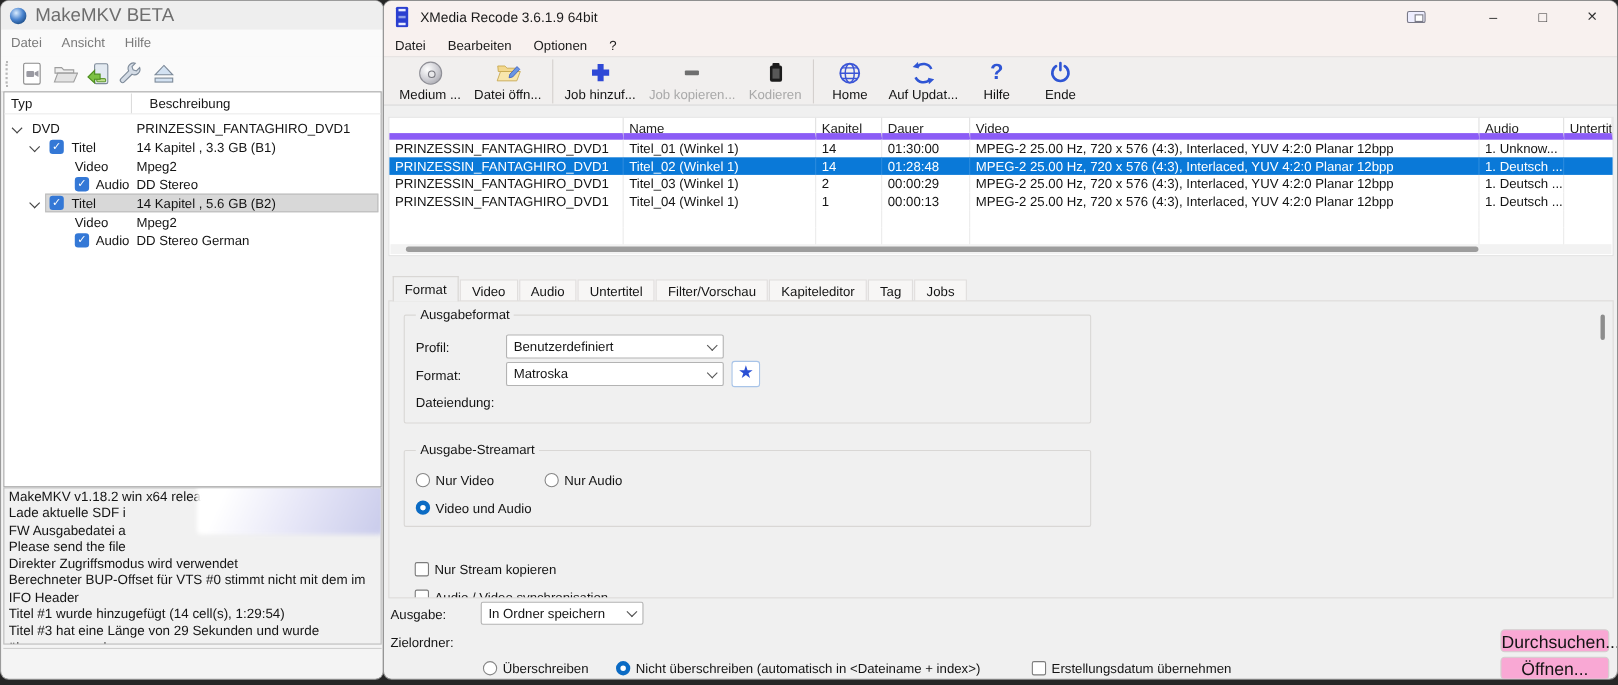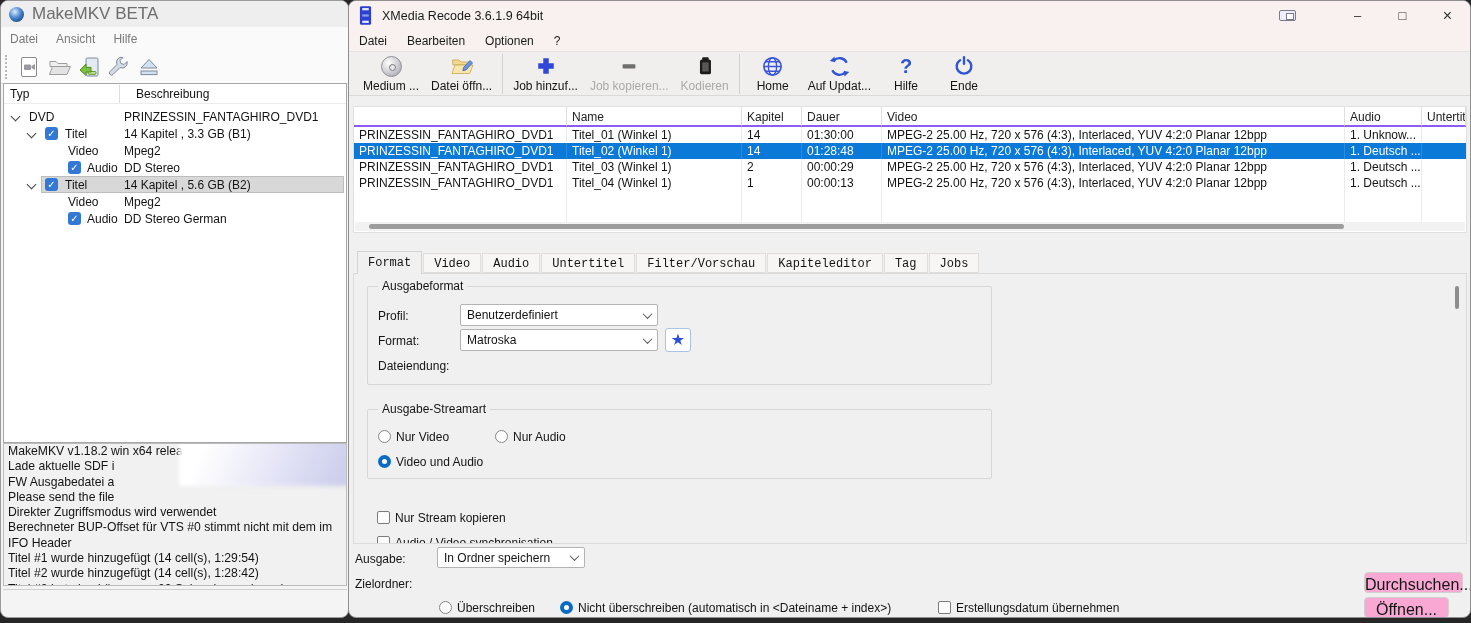--- a/index.html
+++ b/index.html
@@ -54,30 +54,30 @@
   .xtool .lb { font-size:12px; margin-top:1px; white-space:nowrap; }
   .xtool.disabled .lb { color:#a9a9a9; }
   .xsep { width:1px; height:40px; background:#d4d0ce; margin:2px 4px 0 4px; }
   .disc { width:21px; height:21px; border-radius:50%; background:radial-gradient(circle at 35% 32%, #ffffff, #cbcbd1 55%, #96969d); border:1px solid #8f8f96; position:relative; }
   .disc::after { content:""; position:absolute; left:7px; top:7px; width:5px; height:5px; border-radius:50%; background:#e8e8ea; border:1px solid #77777e; }
 
   
   .jtable { position:absolute; left:4px; top:105px; width:1114px; height:127px; background:#fff; border:1px solid #e0e0e0; }
   .jrowflex { display:flex; }
   .jc { height:16px; padding:1px 0 0 5px; white-space:nowrap; overflow:hidden; border-right:1px solid #ececec; flex:0 0 auto; }
-  .jhead .jc { height:20px; padding-top:3px; border-right:1px solid #e0e0e0; border-bottom:2px solid #8b5cf6; color:#222; }
+  .jhead .jc { height:20px; padding-top:3px; border-right:1px solid #e0e0e0; border-bottom:6px solid #8b5cf6; color:#222; }
   .c-src { width:213px; } .c-name { width:175px; } .c-kap { width:60px; } .c-dauer { width:80px; }
   .c-video { width:463px; } .c-audio { width:77px; } .c-sub { width:44px; border-right:none; }
   .jrow.sel { background:#0a79d8; color:#fff; }
   .jrow.sel .jc { border-right-color:#2b8bde; }
   .jhsb { position:absolute; left:1px; right:1px; bottom:1px; height:9px; background:#f2f2f2; }
   .jhsb-thumb { position:absolute; left:14px; top:2px; width:975px; height:5px; background:#9d9d9d; border-radius:3px; }
 
   
-  .xm-tabs { position:absolute; left:8px; top:250px; display:flex; align-items:center; height:23px; z-index:3;font-family:Liberation Mono, monospace; }
+  .xm-tabs { position:absolute; left:8px; top:250px; display:flex; align-items:flex-end; height:23px; z-index:3; }
   .xtab { padding:3px 10px 4px 10px; border:1px solid #e0dedd; background:#f7f6f5; margin-right:1px; height:20px; }
   .xtab.active { background:#f0f0f0; border:1px solid #d6d4d2; border-bottom:none; height:23px; padding-top:4px; }
   .xm-pane { position:absolute; left:4px; top:272px; width:1114px; height:271px; background:#f0f0f0; border:1px solid #dddbd9; overflow:hidden; }
   .gbox { position:absolute; border:1px solid #d9d7d5; border-radius:2px; }
   .gleg { position:absolute; top:-8px; left:10px; background:#f0f0f0; padding:0 4px; }
   .frm-label { position:absolute; white-space:nowrap; }
   .combo { position:absolute; height:22px; background:#fff; border:1px solid #b3b3b3; border-radius:2px; display:flex; align-items:center; padding-left:6px; }
   .combo .cval { flex:1; white-space:nowrap; overflow:hidden; }
   .combo .cbtn { width:20px; height:100%; display:flex; align-items:center; justify-content:center; }
   .cchev { width:7px; height:7px; border-right:1.4px solid #555; border-bottom:1.4px solid #555; transform:rotate(45deg) translate(-1px,-1px); }
@@ -189,21 +189,20 @@
 
     <div class="mk-log">
       <div class="mk-blur"></div>
       <div>MakeMKV v1.18.2 win x64 release gestartet</div>
       <div>Lade aktuelle SDF i</div>
       <div>FW Ausgabedatei a</div>
       <div>Please send the file</div>
       <div>Direkter Zugriffsmodus wird verwendet</div>
       <div>Berechneter BUP-Offset für VTS #0 stimmt nicht mit dem im IFO Header</div>
       <div>Titel #1 wurde hinzugefügt (14 cell(s), 1:29:54)</div>
-      <div>Titel #2 wurde hinzugefügt (14 cell(s), 1:28:42)</div>
       <div>Titel #3 hat eine Länge von 29 Sekunden und wurde übersprungen, da</div>
 
     </div>
     <div class="mk-bottom"></div>
   </div>
 
   <div class="win" id="xm">
     <div class="xm-titlebar">
       <svg class="xm-logo" viewBox="0 0 14 20">
           <rect x="1" y="0" width="12" height="20" rx="1.5" fill="#2b3fd0"></rect>
@@ -448,16 +447,16 @@
     </div>
     <span class="ctl-label" style="left:6px; top:576px">Zielordner:</span>
     <div class="pbtn" style="left:1015px; top:571px; width:99px">Durchsuchen...</div>
 
     <span class="radio" style="left:90px; top:600px"></span>
     <span class="ctl-label" style="left:108px; top:600px">Überschreiben</span>
     <span class="radio on" style="left:211px; top:600px"></span>
     <span class="ctl-label" style="left:229px; top:600px">Nicht überschreiben (automatisch in &lt;Dateiname + index&gt;)</span>
     <span class="ckbox" style="left:589px; top:600px"></span>
     <span class="ctl-label" style="left:607px; top:600px">Erstellungsdatum übernehmen</span>
-    <div class="pbtn" style="left:1015px; top:596px; width:85px">Öffnen...</div>
+    <div class="pbtn" style="left:1015px; top:596px; width:99px">Öffnen...</div>
   </div>
 
 </div>
 
 </body></html>

